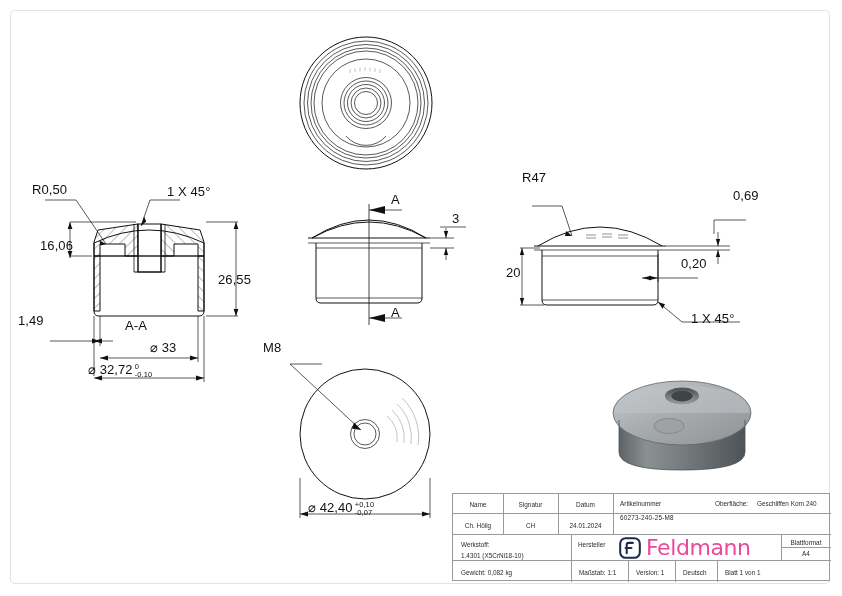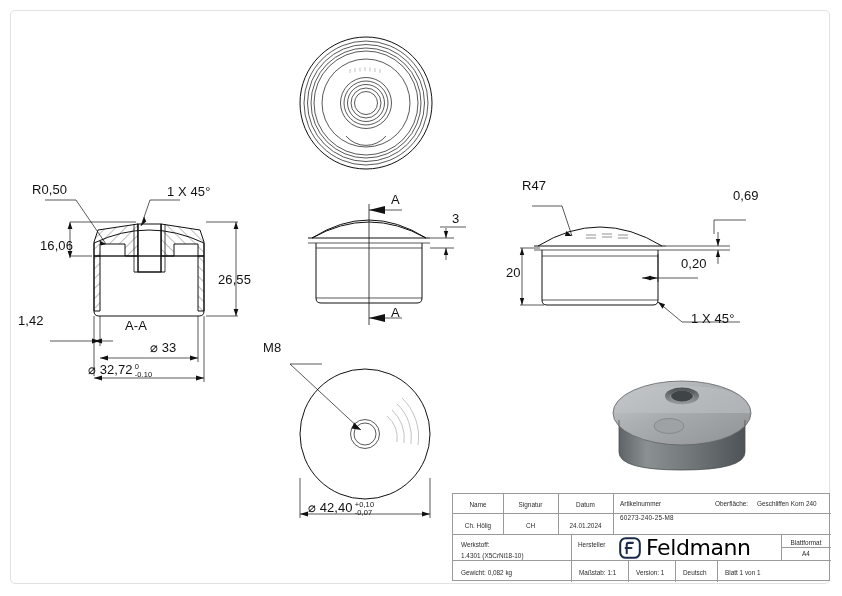--- a/index.html
+++ b/index.html
@@ -23,21 +23,21 @@
        font-size:6.4px;color:#2b2b2b;padding:2px 4px;overflow:hidden;
        font-family:"Liberation Sans",sans-serif;}
   #title-block .vline{position:absolute;width:1px;background:#9a9a9a;}
   #title-block .hline{position:absolute;height:1px;background:#9a9a9a;}
   .ctr{text-align:center;}
   .lbl{font-size:6.4px;color:#333;}
   .val{font-size:6.6px;color:#222;}
   .artno{font-size:13.5px;color:#111;letter-spacing:.2px;}
   .a4{font-size:13px;color:#111;}
   .logo-wrap{position:absolute;display:flex;align-items:center;gap:5px;}
-  .logo-text{font-size:22px;color:#000000;letter-spacing:-.4px;
+  .logo-text{font-size:22px;color:#ec4899;letter-spacing:-.4px;
        font-family:"DejaVu Sans",sans-serif;font-weight:400;}
   .ghost{fill:none;stroke:#111;stroke-width:1;}
   .thin{fill:none;stroke:#111;stroke-width:.7;}
   .dimline{fill:none;stroke:#111;stroke-width:.7;}
   .faint{fill:none;stroke:#9b9b9b;stroke-width:.6;}
   .hatch{stroke:#111;stroke-width:.55;}
 </style>
 </head>
 <body>
 
@@ -139,21 +139,21 @@
       <path d="M 78 58 l -6.6 -3.6 l 1.2 5 z" fill="#111"></path>
       <line class="dimline" x1="122" y1="14" x2="152" y2="14"></line>
       <line class="dimline" x1="122" y1="14" x2="113" y2="40"></line>
       <path d="M 113 40 l 5.2 -4.6 l -2.1 -4.8 z" fill="#111"></path>
     </svg>
   </div>
   <div class="dimtxt" style="left:32px;top:171px;margin-top:11px;">R0,50</div>
   <div class="dimtxt" style="left:167px;top:184px;">1 X 45°</div>
   <div class="dimtxt" style="left:40px;top:238px;">16,06</div>
   <div class="dimtxt" style="left:218px;top:272px;">26,55</div>
-  <div class="dimtxt" style="left:18px;top:313px;">1,42</div>
+  <div class="dimtxt" style="left:18px;top:313px;">1,49</div>
   <div class="dimtxt" style="left:125px;top:318px;">A-A</div>
   <div class="dimtxt" style="left:126px;top:340px;margin-left:24px;">⌀ 33</div>
   <div class="dimtxt" style="left:88px;top:362px;">
     <span>⌀ 32,72</span><span class="tol">
       <span>0</span>
       <span>-0.10</span></span>
   </div>
 
   <div class="view" style="left:294px;top:190px;">
     <svg width="190" height="135" viewBox="0 0 190 135">
@@ -229,21 +229,21 @@
 
       <line class="dimline" x1="148" y1="112" x2="172" y2="132"></line>
       <line class="dimline" x1="172" y1="132" x2="230" y2="132"></line>
       <path d="M 148 112 l 7 2.2 l -2.4 4.6 z" fill="#111"></path>
 
       <line class="dimline" x1="22" y1="16" x2="52" y2="16"></line>
       <line class="dimline" x1="52" y1="16" x2="62" y2="46"></line>
       <path d="M 62 46 l -5.6 -5 l -1.6 5 z" fill="#111"></path>
     </svg>
   </div>
-  <div class="dimtxt" style="left:522px;top:178px;text-align:center;">R47</div>
+  <div class="dimtxt" style="left:522px;top:170px;text-align:center;">R47</div>
   <div class="dimtxt" style="left:733px;top:188px;">0,69</div>
   <div class="dimtxt" style="left:506px;top:265px;">20</div>
   <div class="dimtxt" style="left:681px;top:256px;">0,20</div>
   <div class="dimtxt" style="left:691px;top:311px;">1 X 45°</div>
 
   <div class="view" style="left:282px;top:352px;">
     <svg width="180" height="175" viewBox="0 0 180 175">
       <g transform="translate(83,82)">
         <circle class="ghost" r="65"></circle>
         <circle class="thin" r="14.5"></circle>

